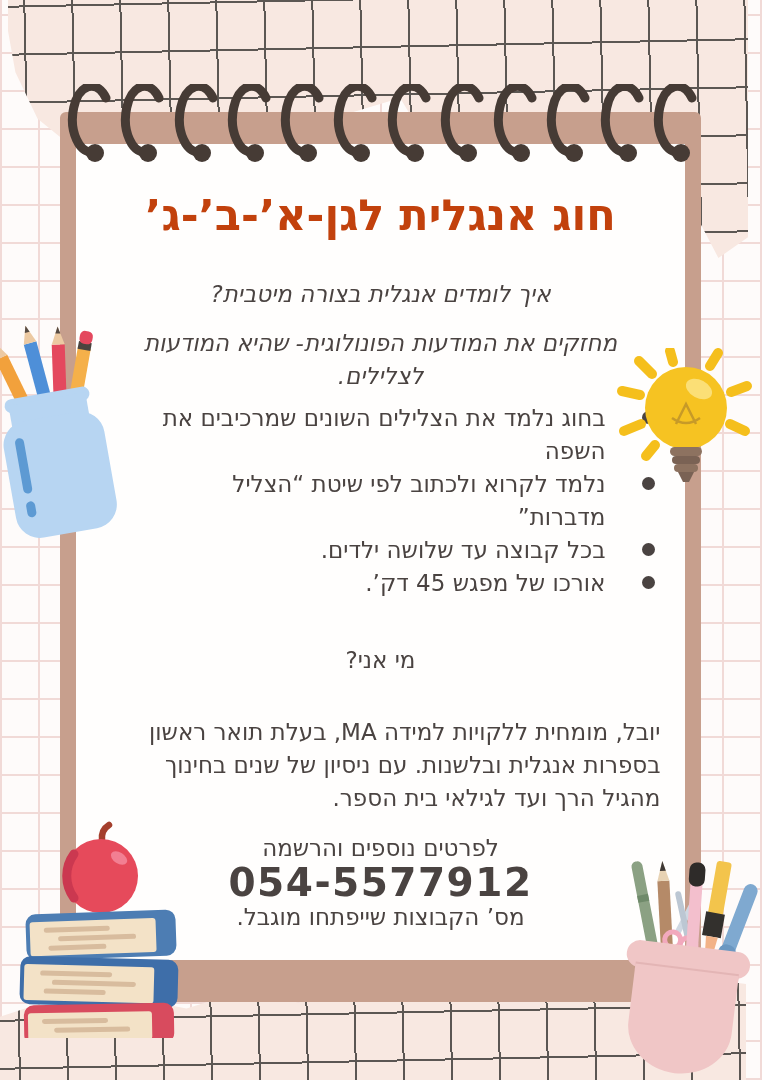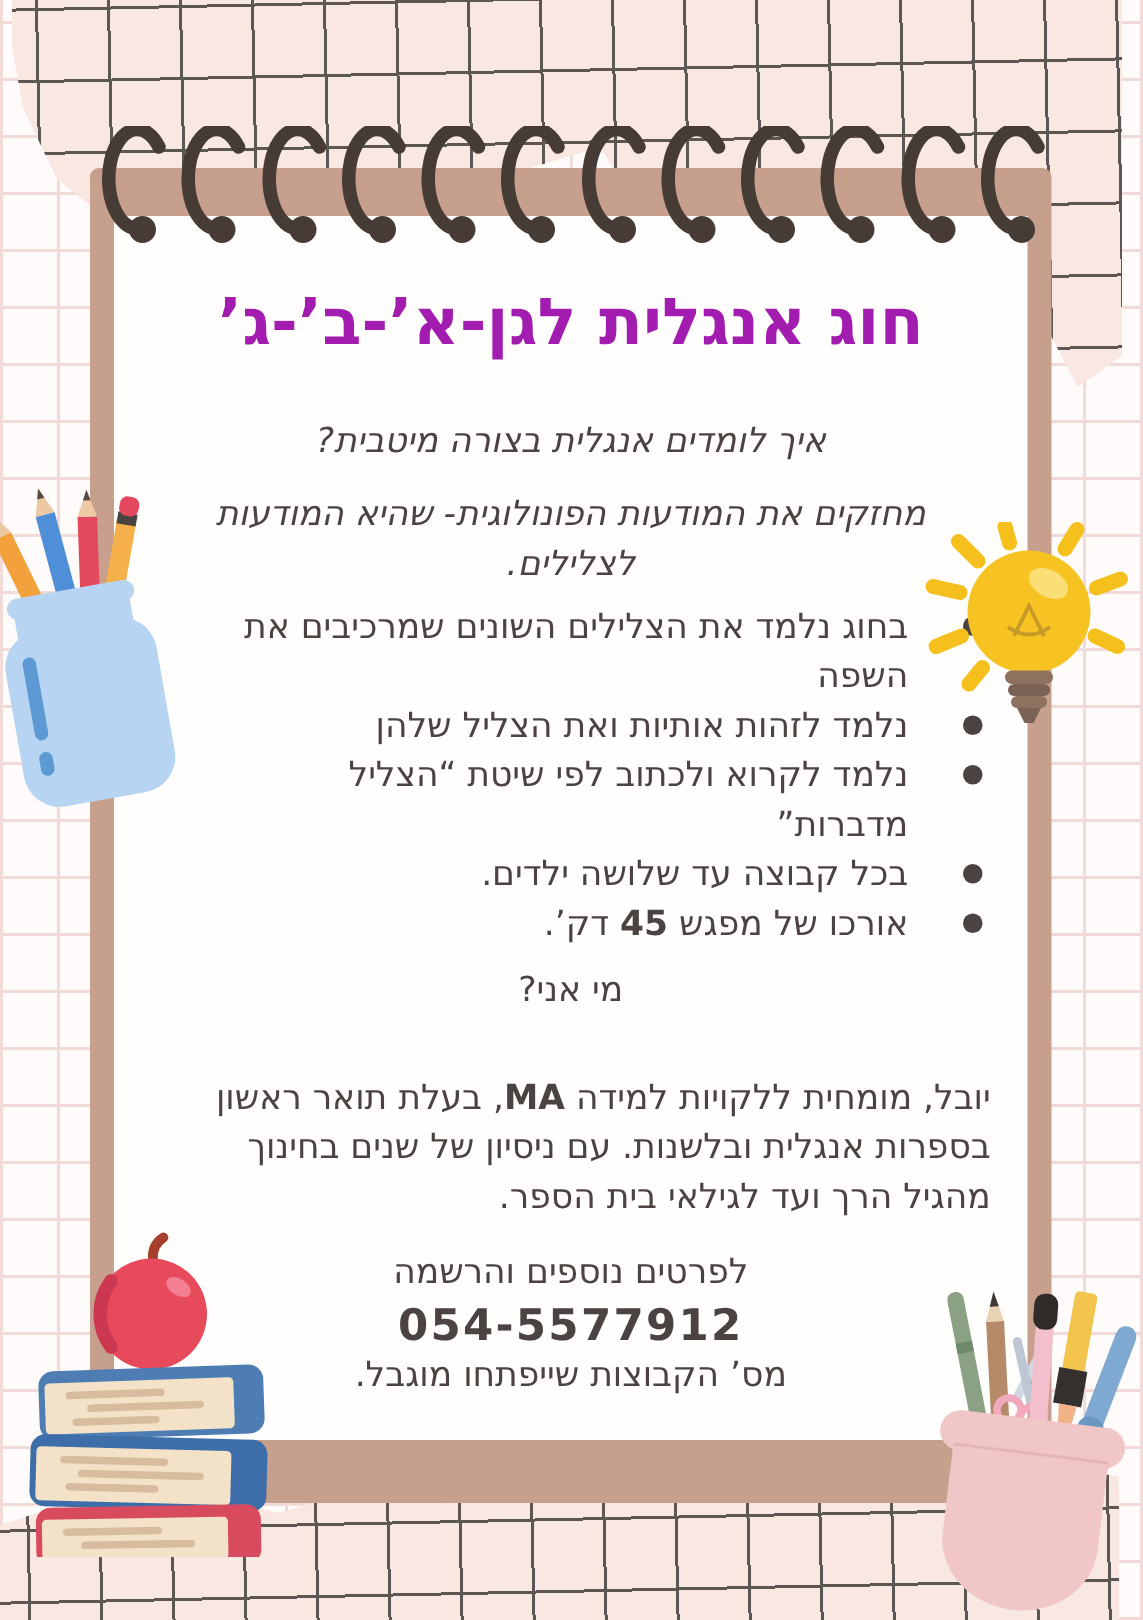--- a/index.html
+++ b/index.html
@@ -42,33 +42,33 @@
     display:flex;justify-content:space-between;
   }
   .spiral-row svg{display:block;width:46px;height:94px;}
   
   .content{
     position:absolute;z-index:3;left:76px;top:144px;width:609px;height:816px;
     direction:rtl;text-align:center;color:#4a4341;
     font-size:23px;line-height:33px;
   }
   .content>div{position:absolute;left:0;right:0;}
-  .title{top:42px;font-size:43px;line-height:58px;font-weight:bold;color:#a21caf;}
+  .title{top:42px;font-size:43px;line-height:58px;font-weight:bold;color:#c2410c;}
   .intro{top:134px;font-style:italic;}
   .intro-answer{max-width:560px;margin:16px auto;}
   .bullets{top:258px;text-align:right;}
   .bullet-row{position:relative;}
   .bullet-dot{position:absolute;right:30px;top:9px;width:13px;height:13px;border-radius:50%;background:#4a4341;}
   .bullet-text{display:block;max-width:450px;margin:0 auto;}
   .who{top:500px;}
   .about{top:572px;text-align:right;}
   .about-text{max-width:560px;margin:0 auto;}
   .contact{top:688px;}
-  .phone{font-size:29px;line-height:36px;font-weight:bold;letter-spacing:1.5px;direction:ltr;}
-  .bold-inline{font-weight:bold;}
+  .phone{font-size:39px;line-height:36px;font-weight:bold;letter-spacing:1.5px;direction:ltr;}
+  .bold-inline{font-weight:normal;}
   
   .deco{position:absolute;z-index:5;}
   .deco svg{display:block;width:100%;height:100%;}
   .pencil-jar{left:-8px;top:318px;width:132px;height:230px;}
   .lightbulb{left:606px;top:348px;width:150px;height:165px;}
   .books-apple{left:6px;top:820px;width:186px;height:218px;}
   .pen-cup{left:592px;top:845px;width:172px;height:237px;}
 </style>
 </head>
 <body>
@@ -141,24 +141,20 @@
 
     <div class="intro">
       <div>איך לומדים אנגלית בצורה מיטבית?</div>
       <div class="intro-answer">מחזקים את המודעות הפונולוגית- שהיא המודעות לצלילים.</div>
     </div>
 
     <div class="bullets">
       <div class="bullet-row">
         <span class="bullet-dot"></span>
         <span class="bullet-text">בחוג נלמד את הצלילים השונים שמרכיבים את השפה</span>
-      </div>
-      <div class="bullet-row">
-        <span class="bullet-dot"></span>
-        <span class="bullet-text">נלמד לזהות אותיות ואת הצליל שלהן</span>
       </div>
       <div class="bullet-row">
         <span class="bullet-dot"></span>
         <span class="bullet-text">נלמד לקרוא ולכתוב לפי שיטת “הצליל מדברות”</span>
       </div>
       <div class="bullet-row">
         <span class="bullet-dot"></span>
         <span class="bullet-text">בכל קבוצה עד שלושה ילדים.</span>
       </div>
       <div class="bullet-row">

